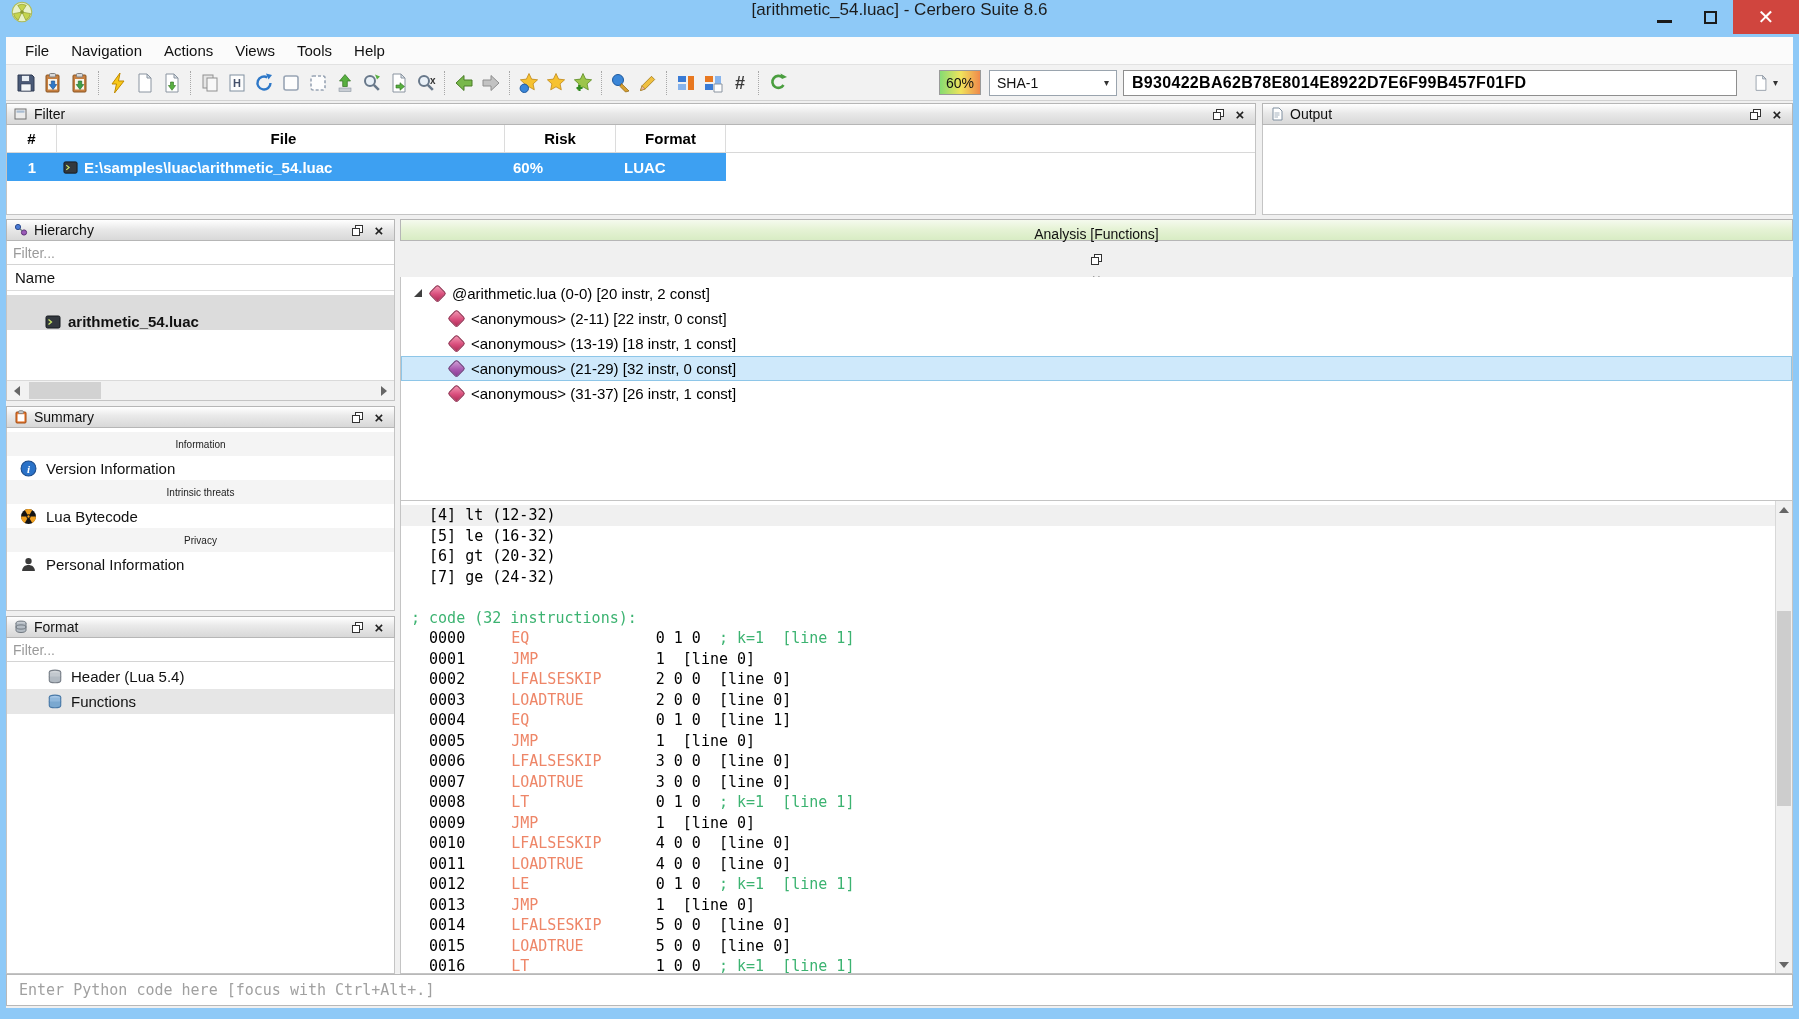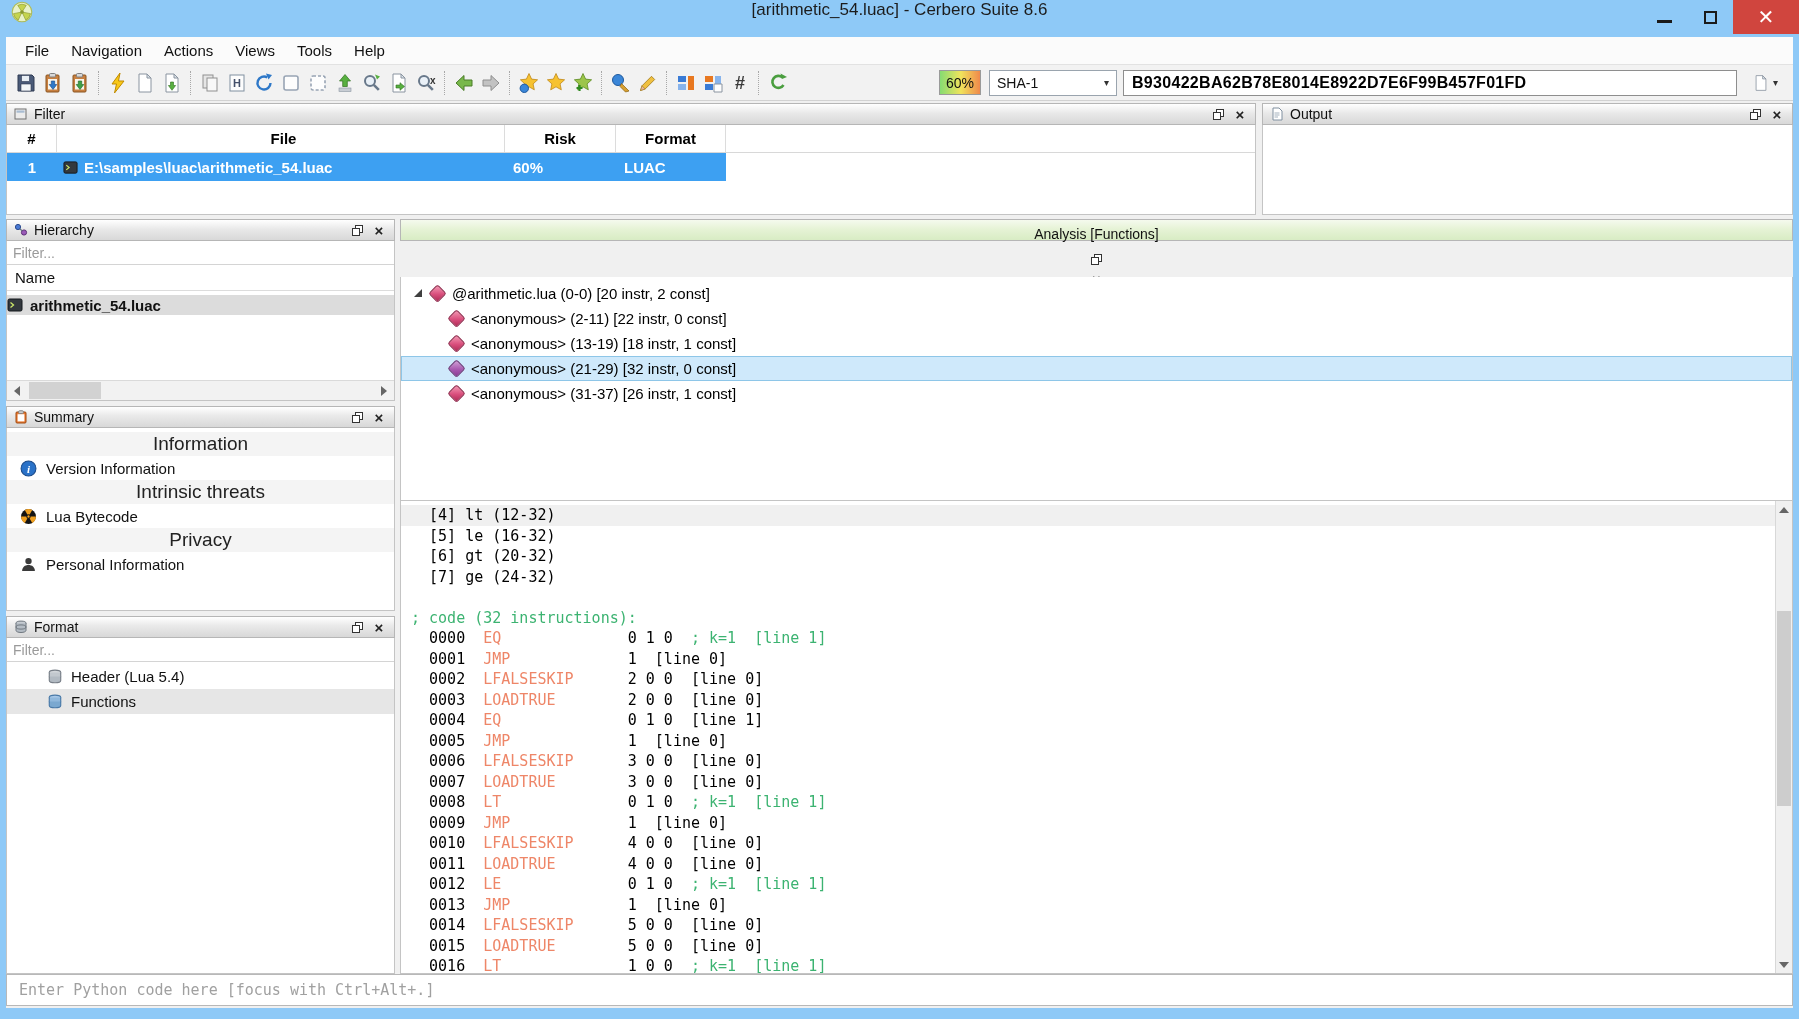--- a/index.html
+++ b/index.html
@@ -51,52 +51,52 @@
   .c-num { width:50px; justify-content:center; }
   .c-file { width:448px; padding-left:6px; gap:6px; }
   .c-risk { width:111px; padding-left:8px; }
   .c-fmt { width:110px; padding-left:8px; }
 
   .filter-row { height:24px; background:#fff; border-bottom:1px solid #d4d4d4; display:flex; align-items:center; }
   .filter-row input { border:none; outline:none; width:100%; font-size:14px; color:#555; padding-left:6px; font-family:"Liberation Sans",sans-serif; background:transparent; }
   .filter-row input::placeholder { color:#9a9a9a; }
 
   .name-hdr { height:26px; display:flex; align-items:center; padding-left:8px; font-size:15px; color:#111; border-bottom:1px solid #dcdcdc; background:#fff; }
-  .hier-item { height:20px; margin-top:4px; display:flex; align-items:center; gap:7px; background:#dcdcdc; font-size:15px; font-weight:bold; color:#111; }
+  .hier-item { height:35px; margin-top:4px; display:flex; align-items:flex-end; gap:7px; padding-left:38px; background:#dcdcdc; font-size:15px; font-weight:bold; color:#111; }
 
   .hscroll { position:absolute; left:0; right:0; bottom:0; height:20px; background:#f2f2f2; border-top:1px solid #dadada; }
   .hs-btn { position:absolute; top:0; width:20px; height:19px; display:flex; align-items:center; justify-content:center; }
   .hs-thumb { position:absolute; left:22px; top:1px; width:72px; height:17px; background:#d2d2d2; }
   .tri-l { width:0; height:0; border-top:5px solid transparent; border-bottom:5px solid transparent; border-right:6px solid #666; }
   .tri-r { width:0; height:0; border-top:5px solid transparent; border-bottom:5px solid transparent; border-left:6px solid #666; }
   .tri-u { width:0; height:0; border-left:5px solid transparent; border-right:5px solid transparent; border-bottom:6px solid #666; }
   .tri-d { width:0; height:0; border-left:5px solid transparent; border-right:5px solid transparent; border-top:6px solid #666; }
 
   
-  .sum-h { height:24px; display:flex; align-items:center; justify-content:center; font-size:19px; color:#222; background:#f4f4f4; }
+  .sum-h { height:24px; display:flex; align-items:center; justify-content:center; font-size:10px; color:#222; background:#f4f4f4; }
   .sum-i { height:24px; display:flex; align-items:center; gap:9px; padding-left:13px; font-size:15px; color:#111; background:#fff; }
 
   
   .fmt-item { height:25px; display:flex; align-items:center; gap:8px; padding-left:40px; font-size:15px; color:#111; }
   .fmt-item.sel { background:#e6e6e6; }
 
   
   .tree { padding-top:4px; }
   .trow { height:25px; display:flex; align-items:center; gap:8px; padding-left:48px; font-size:15px; color:#000; border:1px solid transparent; }
   .trow.root { padding-left:12px; }
   .trow.sel { background:#cfe9fb; border-color:#8ec6e8; }
   .gem { width:13px; height:13px; transform:rotate(45deg); border-radius:2.5px; flex:none;
     background:linear-gradient(135deg,#f49ab4,#d94f7d 55%,#b02a56); border:1px solid #8a2044; }
   .gem.purple { background:linear-gradient(135deg,#d2a2d8,#a85ab0 55%,#8a3a92); border-color:#69306f; }
 
   
   .code-wrap { font-family:"DejaVu Sans Mono", monospace; font-size:15px; padding:4px 0 0 10px; }
   .cline { height:20.5px; line-height:20.5px; white-space:pre; }
   .cline.hl { background:#f0f0f0; margin-left:-10px; padding-left:10px; }
-  .ck { color:#000; } .co { color:#ee8668; } .cc { color:#3cb371; }
+  .ck { color:#000; } .co { color:#ee8668;margin-left:28px; } .cc { color:#3cb371; }
 
   .vscroll { position:absolute; right:0; top:0; bottom:0; width:17px; background:#f0f0f0; border-left:1px solid #d8d8d8; }
   .vs-btn { position:absolute; left:0; width:16px; height:17px; display:flex; align-items:center; justify-content:center; }
   .vs-thumb { position:absolute; left:1px; width:14px; top:110px; height:195px; background:#cdcdcd; }
 
   
   .pythonbar { position:absolute; left:0; top:937px; width:1787px; height:32px; background:#fff; border:1px solid #b8b8b8; display:flex; align-items:center; }
   .pythonbar input { width:100%; border:none; outline:none; background:transparent; font-family:"DejaVu Sans Mono", monospace; font-size:15px; color:#999; padding-left:12px; }
   .pythonbar input::placeholder { color:#a0a0a0; }
 </style>

